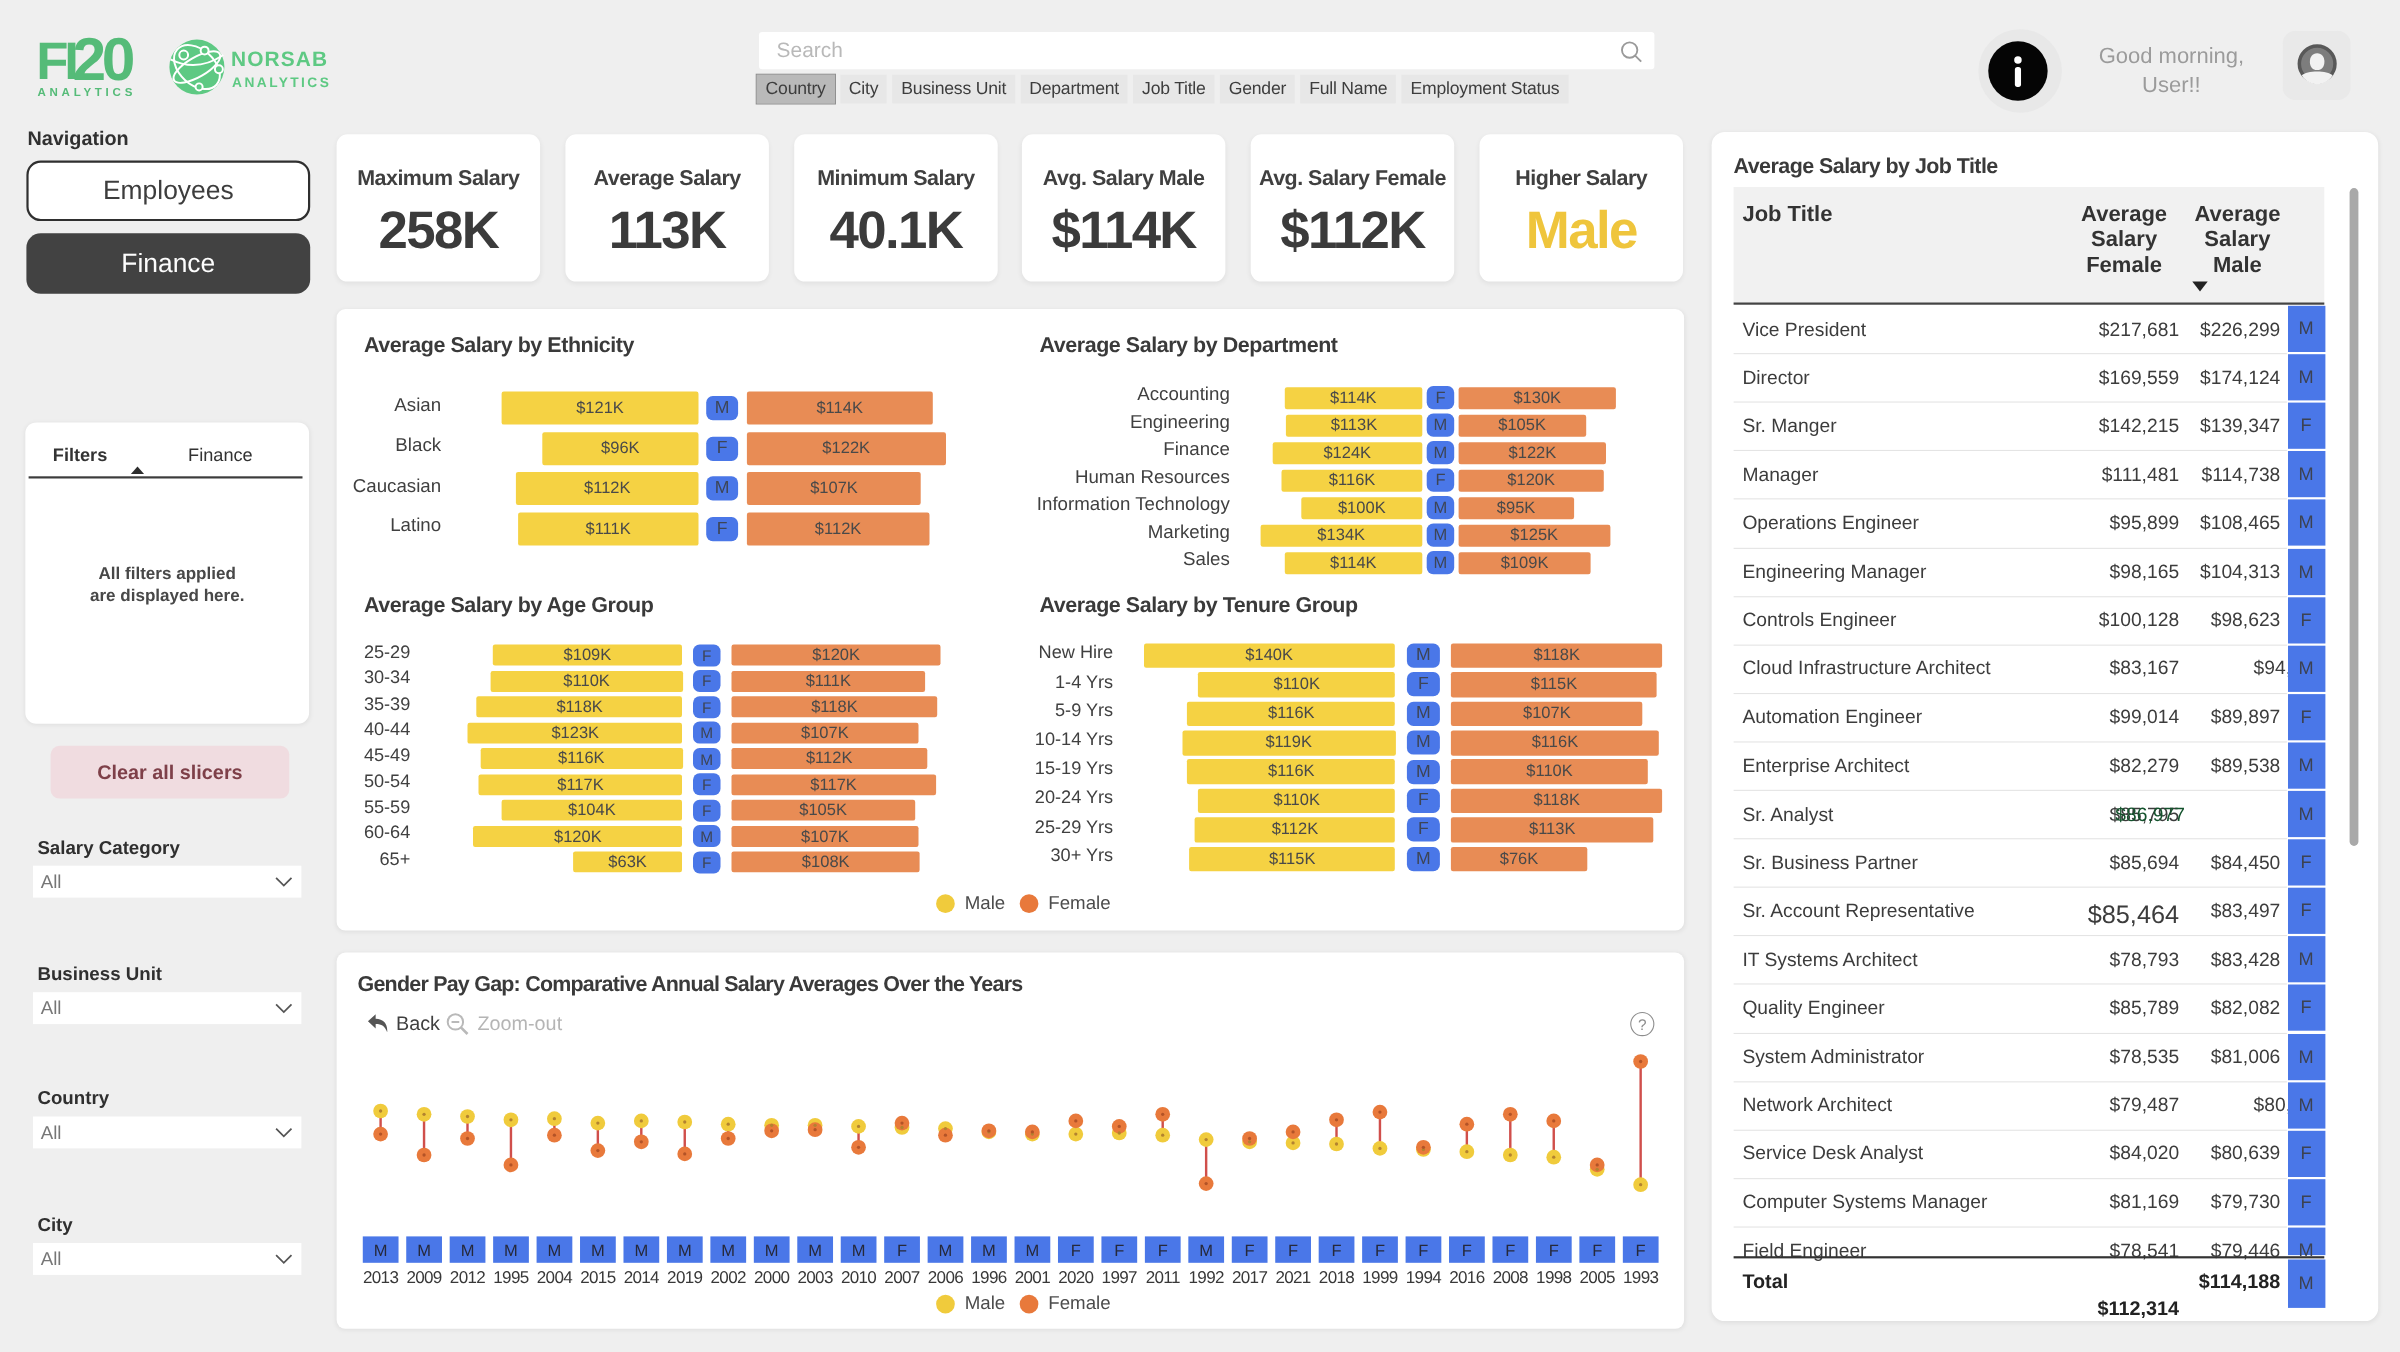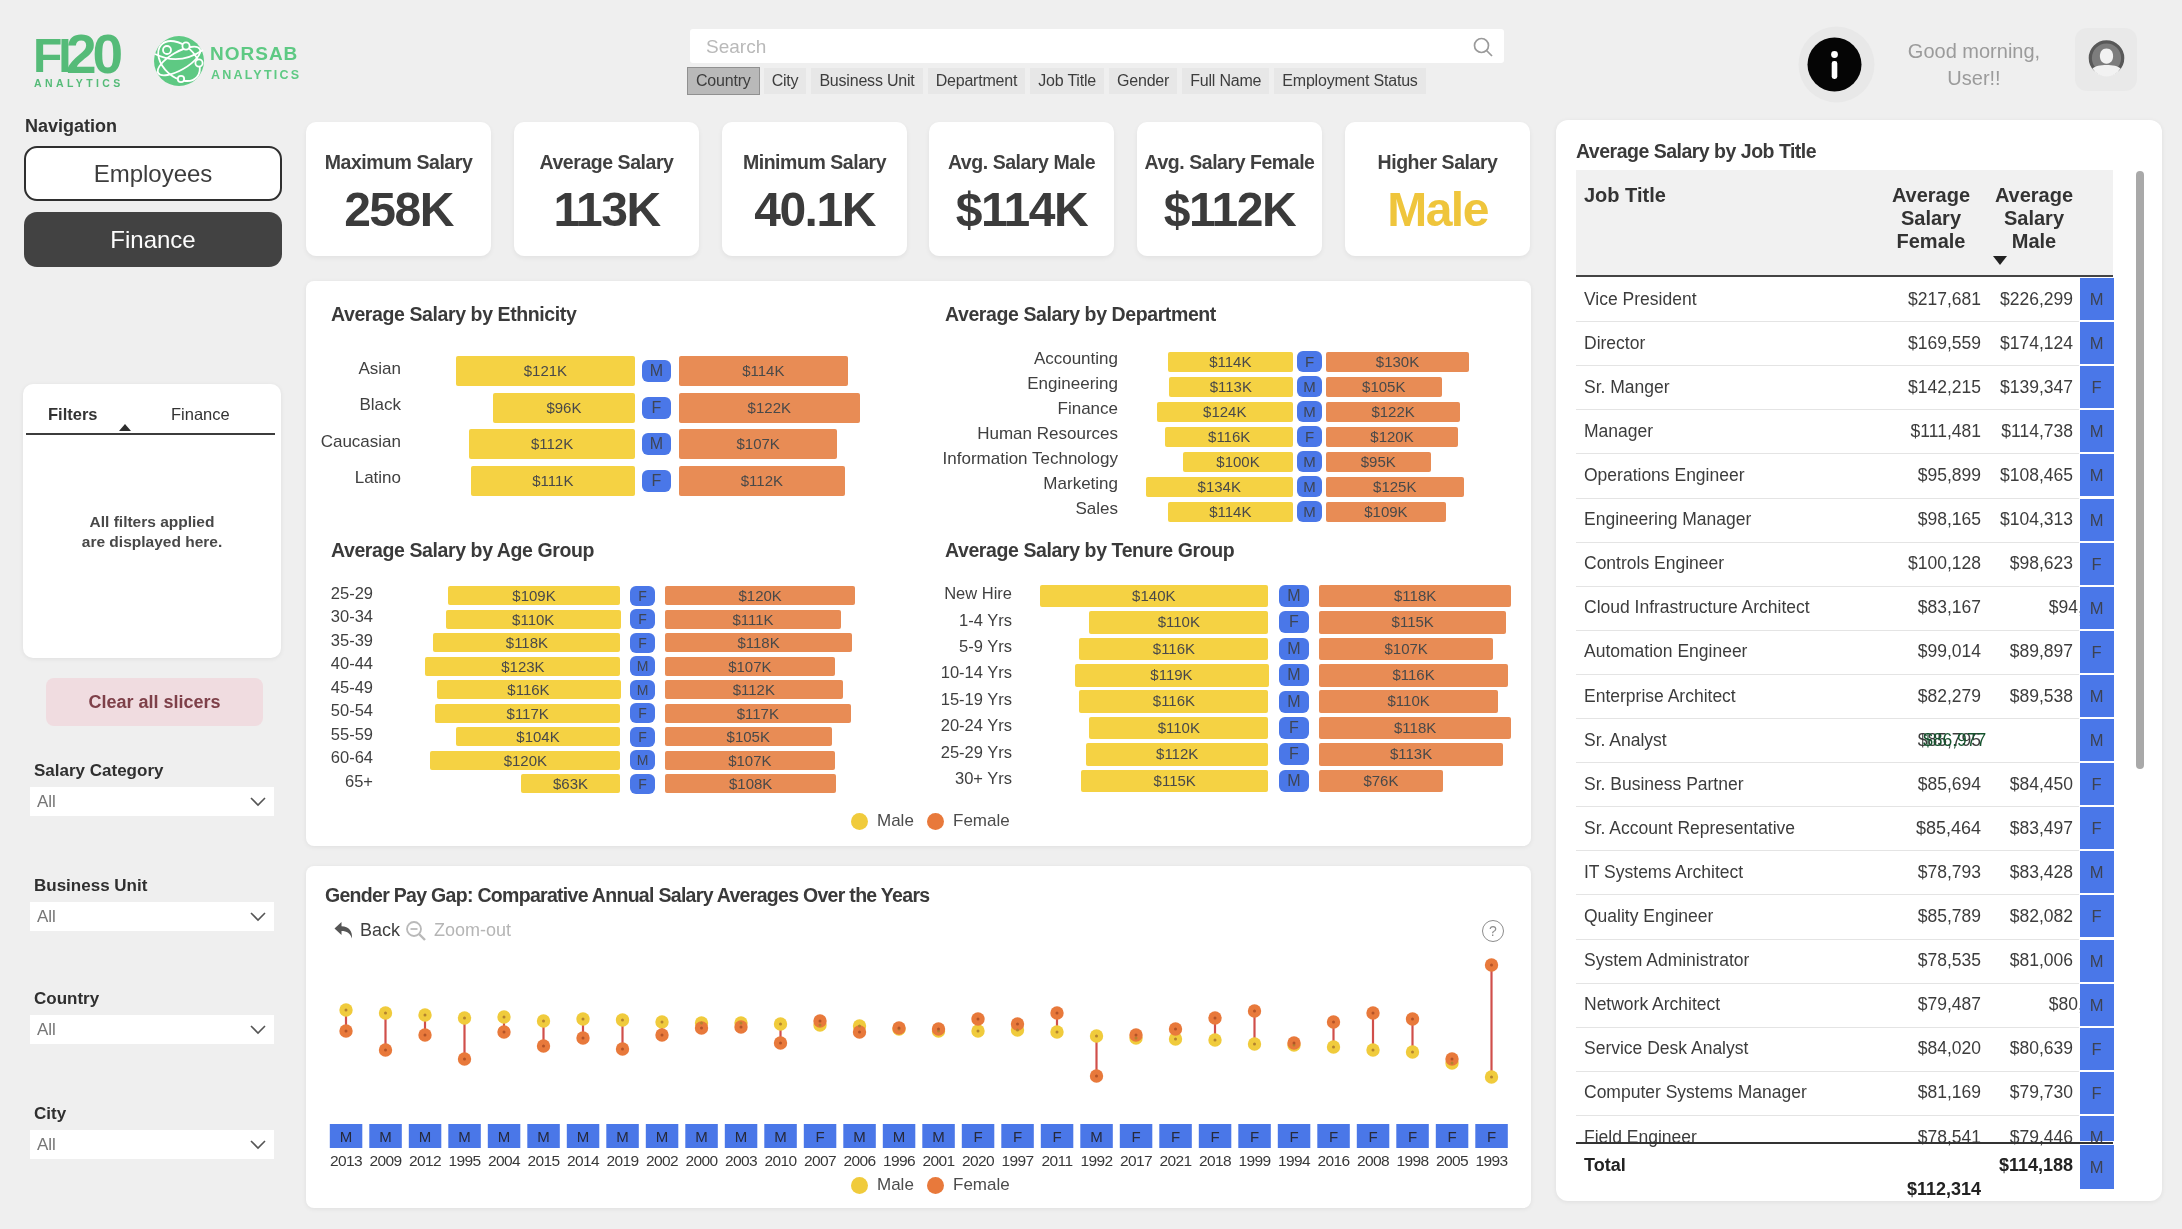--- a/index.html
+++ b/index.html
@@ -617,21 +617,21 @@
 <div class="abs" style="left:1831px;top:729.6px;width:150px;text-align:right;font-size:17.5px;color:#3c3c3c;">$85,795</div>
 <div class="abs" style="left:1923px;top:729.6px;width:150px;text-align:left;font-size:17.5px;color:#14532d;">$86,977</div>
 <div class="abs" style="left:2079.5px;top:719.0px;width:34px;height:42.1px;background:#4a77e8;text-align:center;line-height:42.1px;font-size:16.5px;color:#3c4252;">M</div>
 <div class="abs" style="left:1576px;top:718.0px;width:503px;height:1px;background:#e4e4e4;"></div>
 <div class="abs" style="left:1584px;top:773.7px;font-size:17.5px;color:#3c3c3c;white-space:nowrap;">Sr. Business Partner</div>
 <div class="abs" style="left:1831px;top:773.7px;width:150px;text-align:right;font-size:17.5px;color:#3c3c3c;">$85,694</div>
 <div class="abs" style="left:1923px;top:773.7px;width:150px;text-align:right;font-size:17.5px;color:#3c3c3c;">$84,450</div>
 <div class="abs" style="left:2079.5px;top:763.1px;width:34px;height:42.1px;background:#4a77e8;text-align:center;line-height:42.1px;font-size:16.5px;color:#3c4252;">F</div>
 <div class="abs" style="left:1576px;top:762.1px;width:503px;height:1px;background:#e4e4e4;"></div>
 <div class="abs" style="left:1584px;top:817.8px;font-size:17.5px;color:#3c3c3c;white-space:nowrap;">Sr. Account Representative</div>
-<div class="abs" style="left:1831px;top:817.8px;width:150px;text-align:right;font-size:18px;color:#3c3c3c;">$85,464</div>
+<div class="abs" style="left:1831px;top:817.8px;width:150px;text-align:right;font-size:23px;color:#3c3c3c;">$85,464</div>
 <div class="abs" style="left:1923px;top:817.8px;width:150px;text-align:right;font-size:17.5px;color:#3c3c3c;">$83,497</div>
 <div class="abs" style="left:2079.5px;top:807.2px;width:34px;height:42.1px;background:#4a77e8;text-align:center;line-height:42.1px;font-size:16.5px;color:#3c4252;">F</div>
 <div class="abs" style="left:1576px;top:806.2px;width:503px;height:1px;background:#e4e4e4;"></div>
 <div class="abs" style="left:1584px;top:861.9px;font-size:17.5px;color:#3c3c3c;white-space:nowrap;">IT Systems Architect</div>
 <div class="abs" style="left:1831px;top:861.9px;width:150px;text-align:right;font-size:17.5px;color:#3c3c3c;">$78,793</div>
 <div class="abs" style="left:1923px;top:861.9px;width:150px;text-align:right;font-size:17.5px;color:#3c3c3c;">$83,428</div>
 <div class="abs" style="left:2079.5px;top:851.3px;width:34px;height:42.1px;background:#4a77e8;text-align:center;line-height:42.1px;font-size:16.5px;color:#3c4252;">M</div>
 <div class="abs" style="left:1576px;top:850.3px;width:503px;height:1px;background:#e4e4e4;"></div>
 <div class="abs" style="left:1584px;top:906.0px;font-size:17.5px;color:#3c3c3c;white-space:nowrap;">Quality Engineer</div>
 <div class="abs" style="left:1831px;top:906.0px;width:150px;text-align:right;font-size:17.5px;color:#3c3c3c;">$85,789</div>

